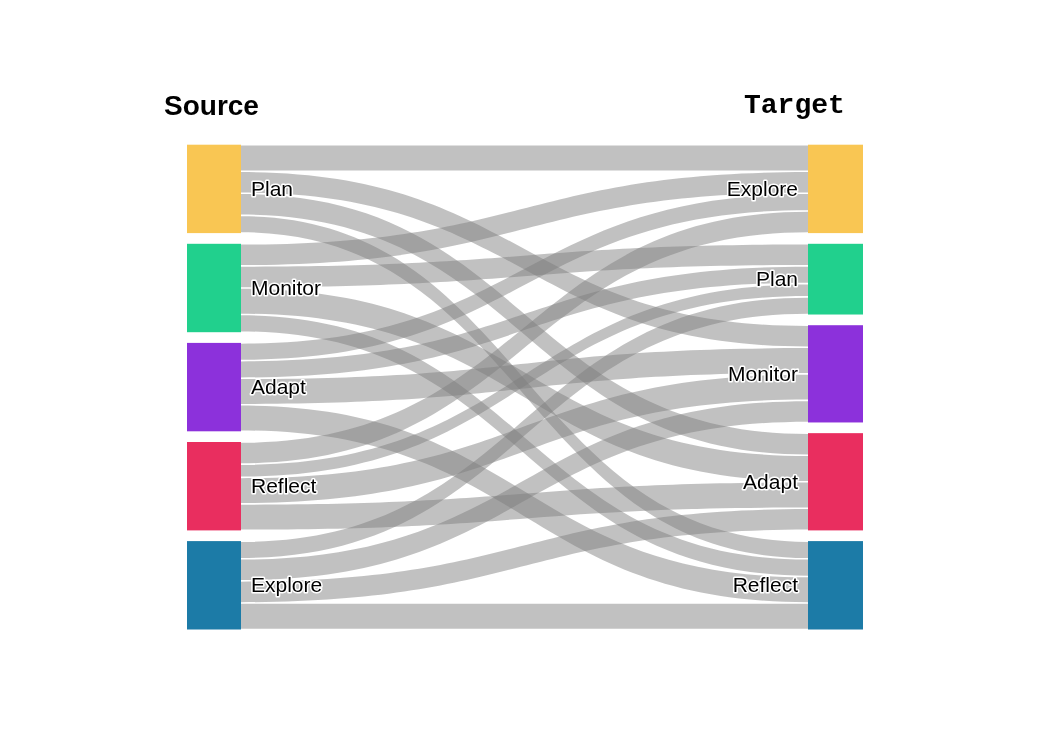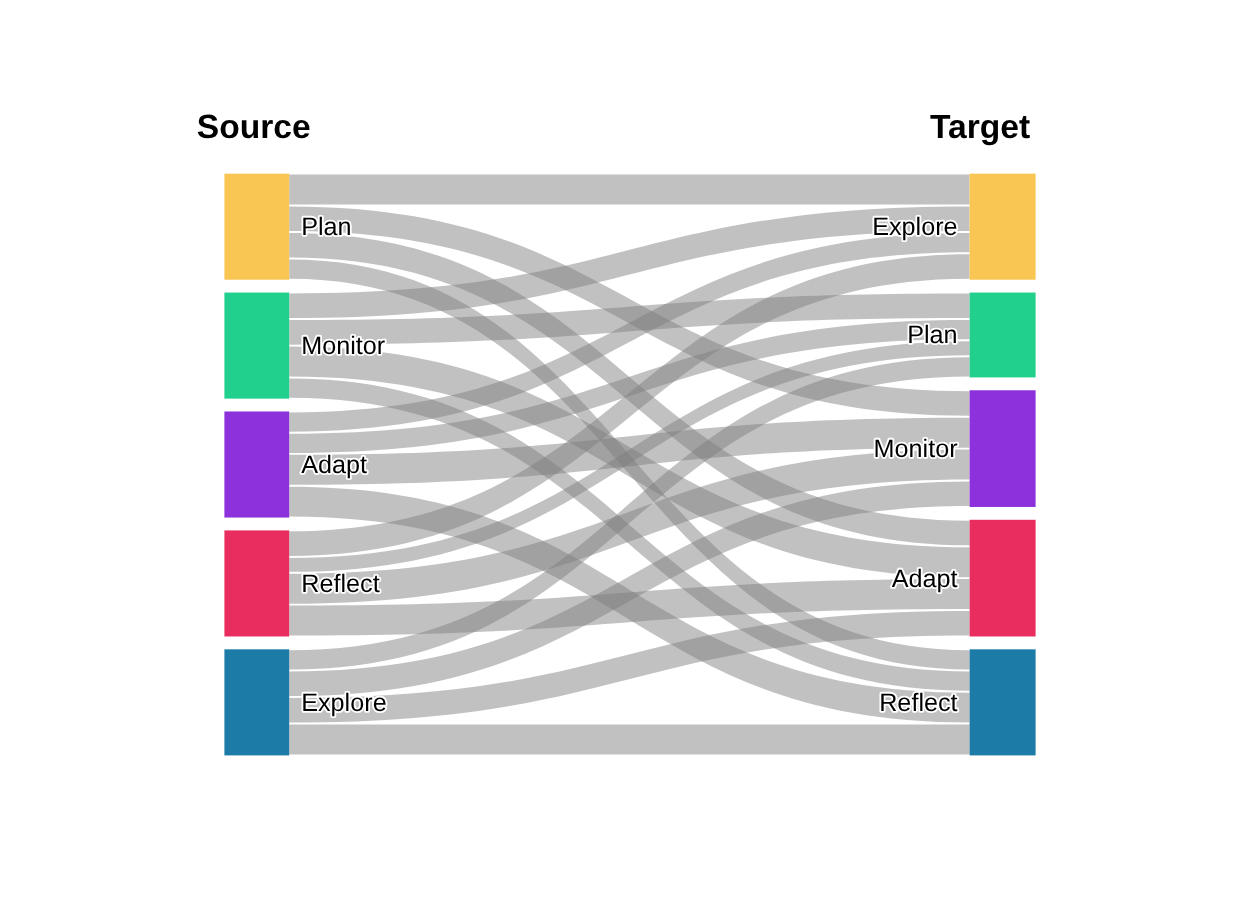--- a/index.html
+++ b/index.html
@@ -14,21 +14,21 @@
   .col-title {
     position: absolute;
     top: 92px;
     font-size: 28px;
     font-weight: bold;
     color: #000000;
     line-height: 1;
     white-space: nowrap;
   }
   .source-title { left: 164px; }
-  .target-title { left: 775px; }
+  .target-title { left: 744px; font-family: Liberation Mono, monospace; }
   svg { position: absolute; left: 0; top: 0; }
   .node-label {
     font-family: "Liberation Sans", sans-serif;
     font-size: 21px;
     fill: #000000;
     stroke: #ffffff;
     stroke-width: 3px;
     paint-order: stroke;
     stroke-linejoin: round;
   }

